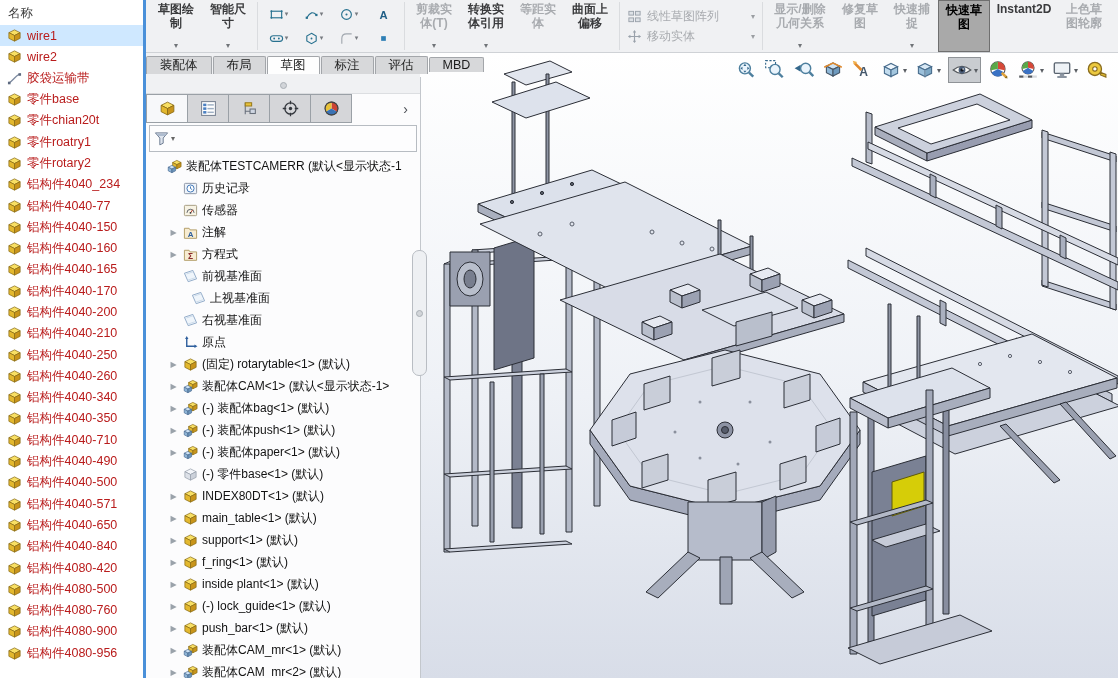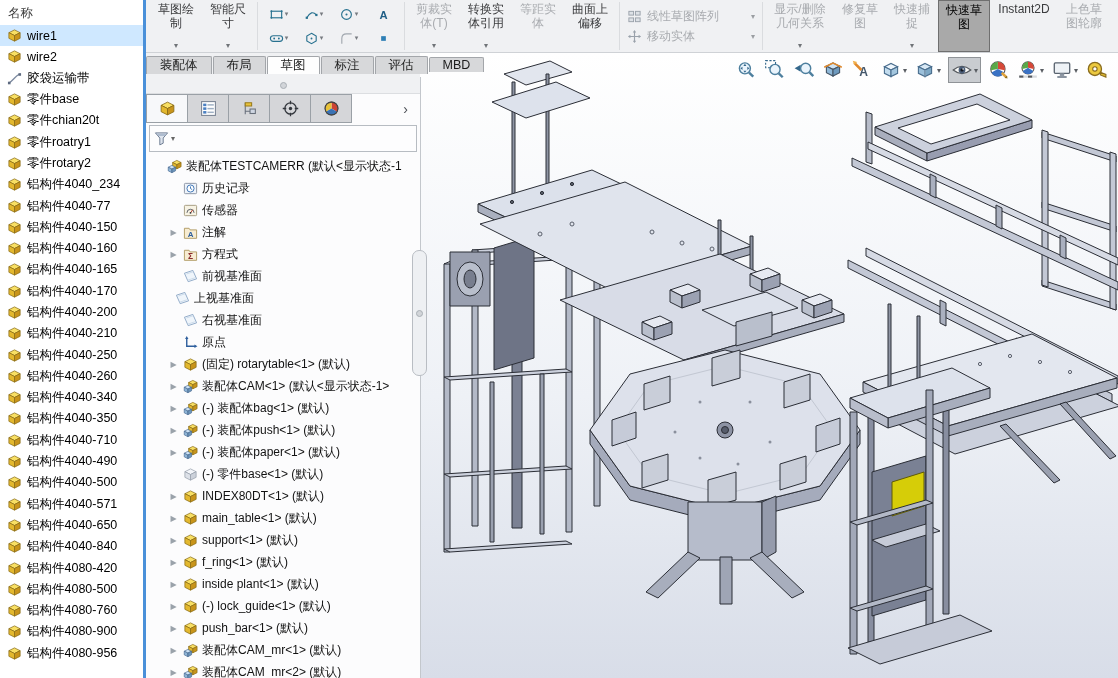--- a/index.html
+++ b/index.html
@@ -3,21 +3,21 @@
 <meta charset="utf-8">
 <style>
   html,body{margin:0;padding:0;background:#e8e8e8;}
   .app{position:relative;width:1118px;height:678px;overflow:hidden;background:#f0f1f3;
        font-family:"Liberation Sans","DejaVu Sans",sans-serif;-webkit-font-smoothing:antialiased;}
   
   .ribbon{position:absolute;left:146px;top:0;width:972px;height:52px;background:#f0f1f3;
           border-bottom:1px solid #cfd2d6;z-index:5;}
   #ribbon-row{display:flex;height:52px;align-items:stretch;padding-left:4px;}
   .rbtn{width:52px;display:flex;flex-direction:column;justify-content:space-between;align-items:center;
-        text-align:center;font-size:12px;line-height:14px;color:#3a3b3d;padding:2px 1px 2px;box-sizing:border-box;}
+        text-align:center;font-size:12px;line-height:14px;color:#3a3b3d;padding:2px 1px 2px;box-sizing:border-box;font-weight:bold;}
   .rbtn .rlab{min-height:28px;}
   .rbtn .rdd{font-size:8px;color:#707478;height:9px;line-height:9px;}
   .rbtn.dis{color:#a8abaf;}
   .rbtn.pressed{background:#a9a9a9;border:1px solid #6f6f6f;color:#000;}
   .rbtn.wide{width:68px;}
   .rsep{width:1px;background:#dadcdf;margin:2px 3px;}
   .rgrid{display:grid;grid-template-columns:repeat(4,35px);grid-auto-rows:24px;align-content:center;}
   .gcell{display:flex;align-items:center;justify-content:center;gap:1px;}
   .gdd{font-size:7px;color:#777b80;}
   .rlist{display:flex;flex-direction:column;justify-content:center;gap:3px;padding:0 4px;}
@@ -57,21 +57,21 @@
   .tw{width:11px;color:#9aa2aa;font-size:8px;text-align:center;flex:none;}
   .trow .i{flex:none;}
   .i{width:15px;height:15px;}
   
   .vsplit{position:absolute;left:412px;top:250px;width:13px;height:124px;border:1px solid #b9bdc3;
           border-radius:7px;background:#eef0f3;display:flex;align-items:center;justify-content:center;z-index:10;}
   
   .parts{position:absolute;left:0;top:0;width:146px;height:678px;background:#fff;z-index:30;
          border-right:3px solid #4a90d9;box-sizing:border-box;overflow:hidden;}
   .parts-header{padding:5px 0 3px 8px;font-size:12.5px;color:#3c3c3c;}
-  .prow{display:flex;align-items:center;gap:5px;height:21.3px;padding:0 2px 0 7px;font-size:12.5px;color:#000000;
+  .prow{display:flex;align-items:center;gap:5px;height:21.3px;padding:0 2px 0 7px;font-size:12.5px;color:#b91c1c;
         white-space:nowrap;overflow:hidden;}
   .prow .i{flex:none;}
   .prow.sel{background:#cfe8ff;}
   svg text{font-family:"Liberation Sans","DejaVu Sans",sans-serif;}
 </style>
 </head>
 <body>
 
 <svg width="0" height="0" style="position:absolute" aria-hidden="true">
 <defs>
@@ -732,21 +732,21 @@
           </svg>
           <span class="tl">方程式</span>
         </div>
         <div class="trow" style="padding-left:22px">
           <span class="tw"></span>
           <svg class="i" viewBox="0 0 16 16">
             <use href="#sym-plane"></use>
           </svg>
           <span class="tl">前视基准面</span>
         </div>
-        <div class="trow" style="padding-left:14px">
+        <div class="trow" style="padding-left:30px">
           <span class="tw"></span>
           <svg class="i" viewBox="0 0 16 16">
             <use href="#sym-plane"></use>
           </svg>
           <span class="tl">上视基准面</span>
         </div>
         <div class="trow" style="padding-left:22px">
           <span class="tw"></span>
           <svg class="i" viewBox="0 0 16 16">
             <use href="#sym-plane"></use>

